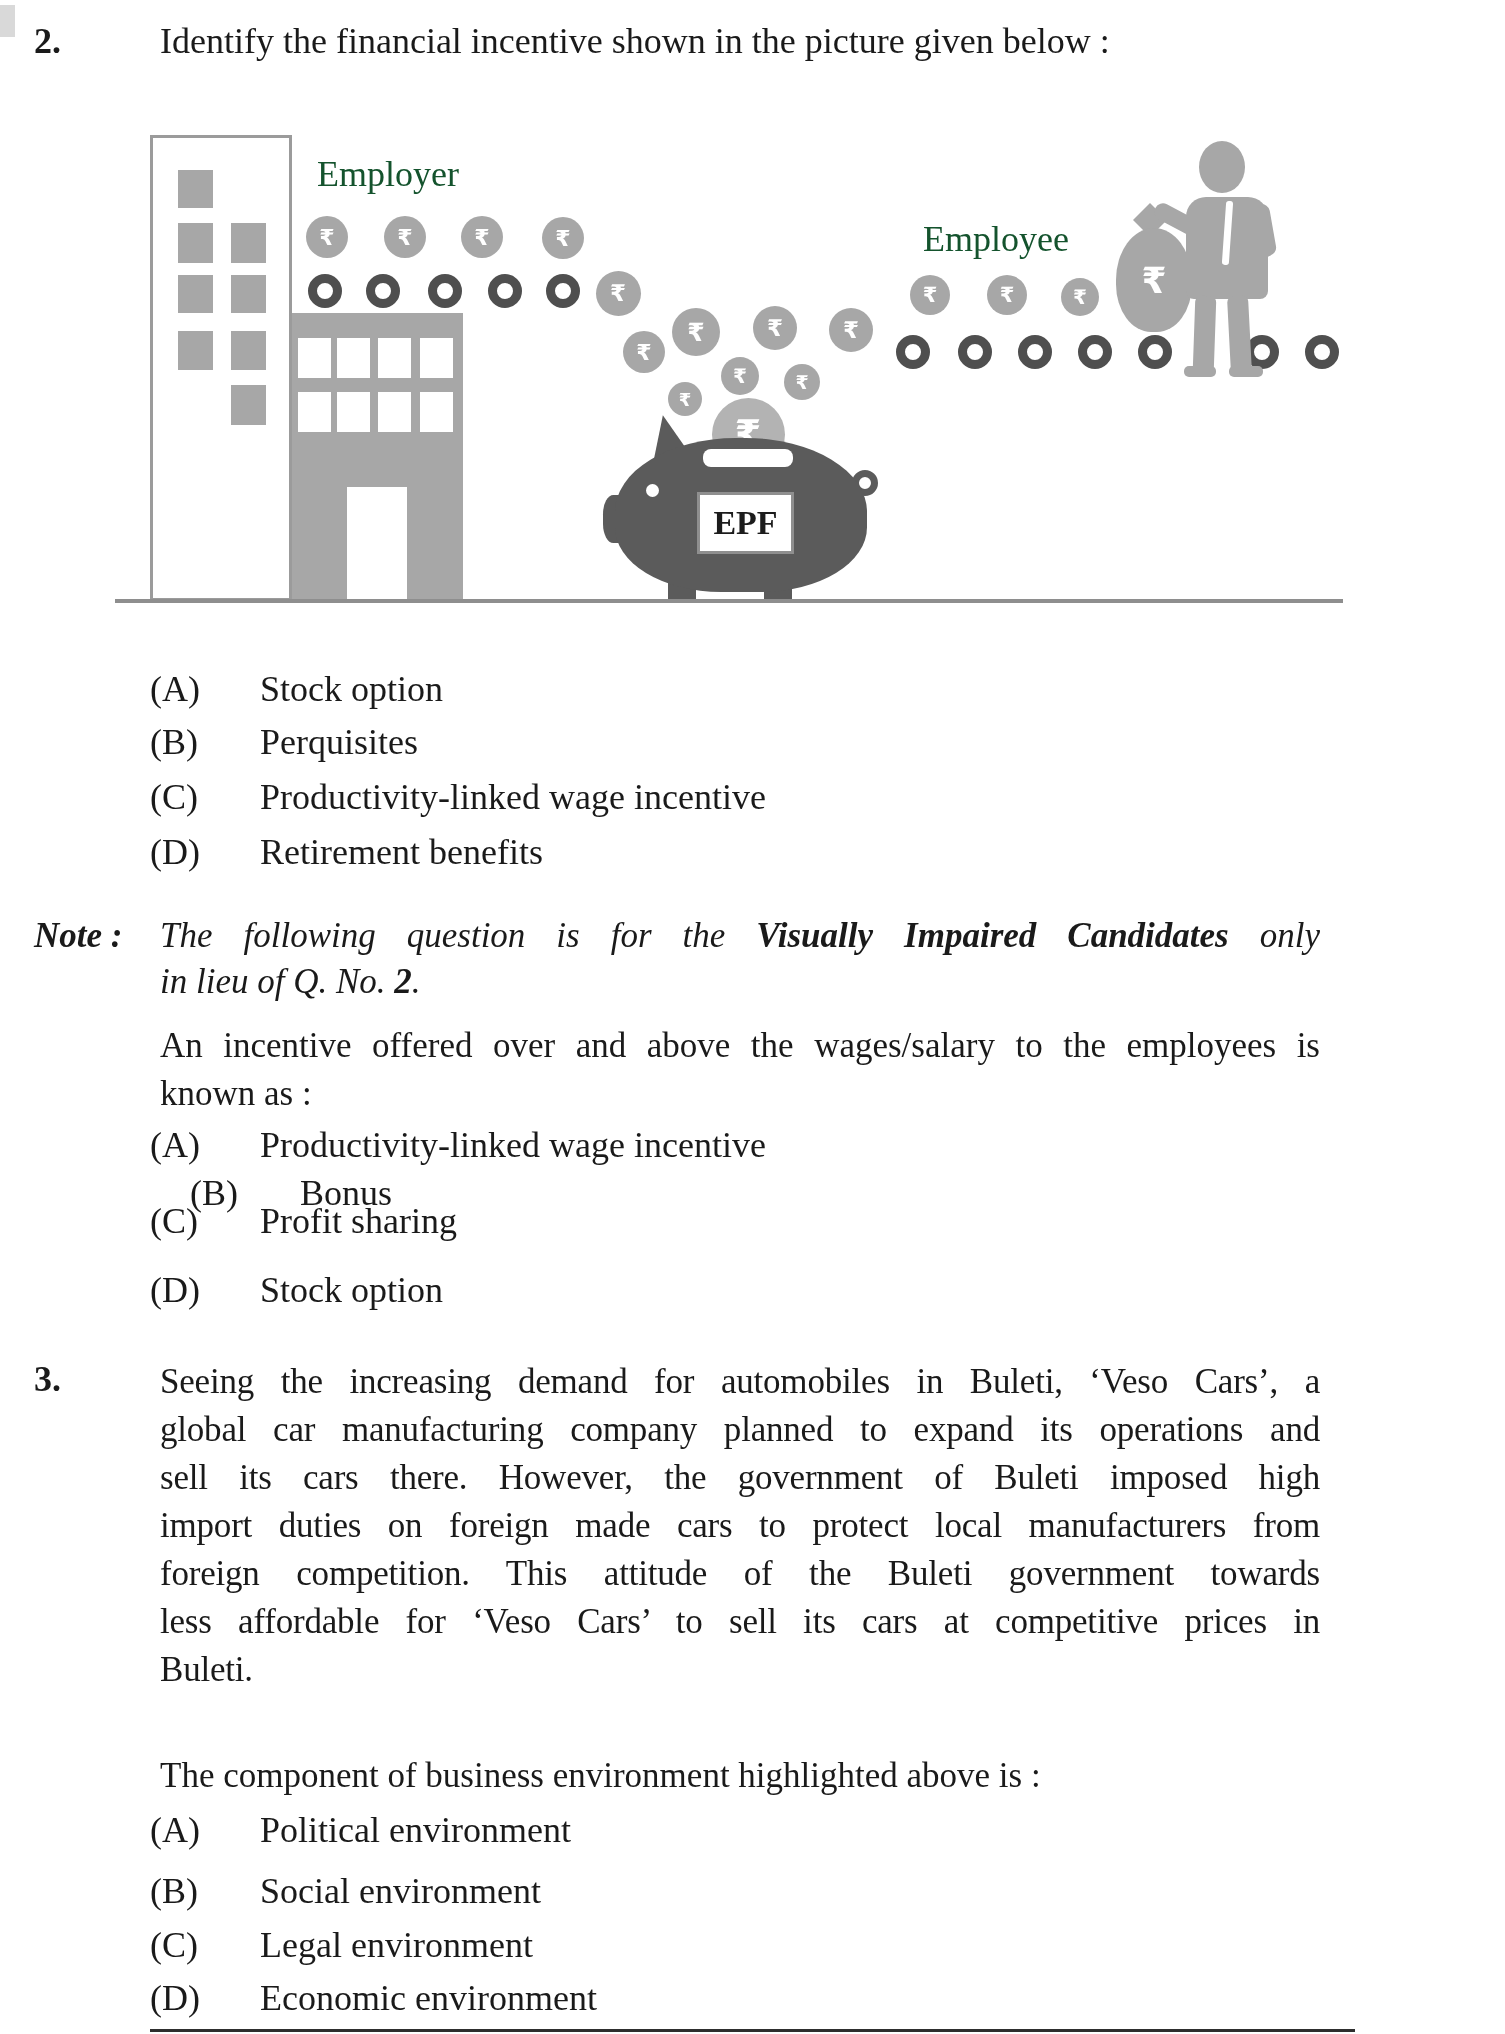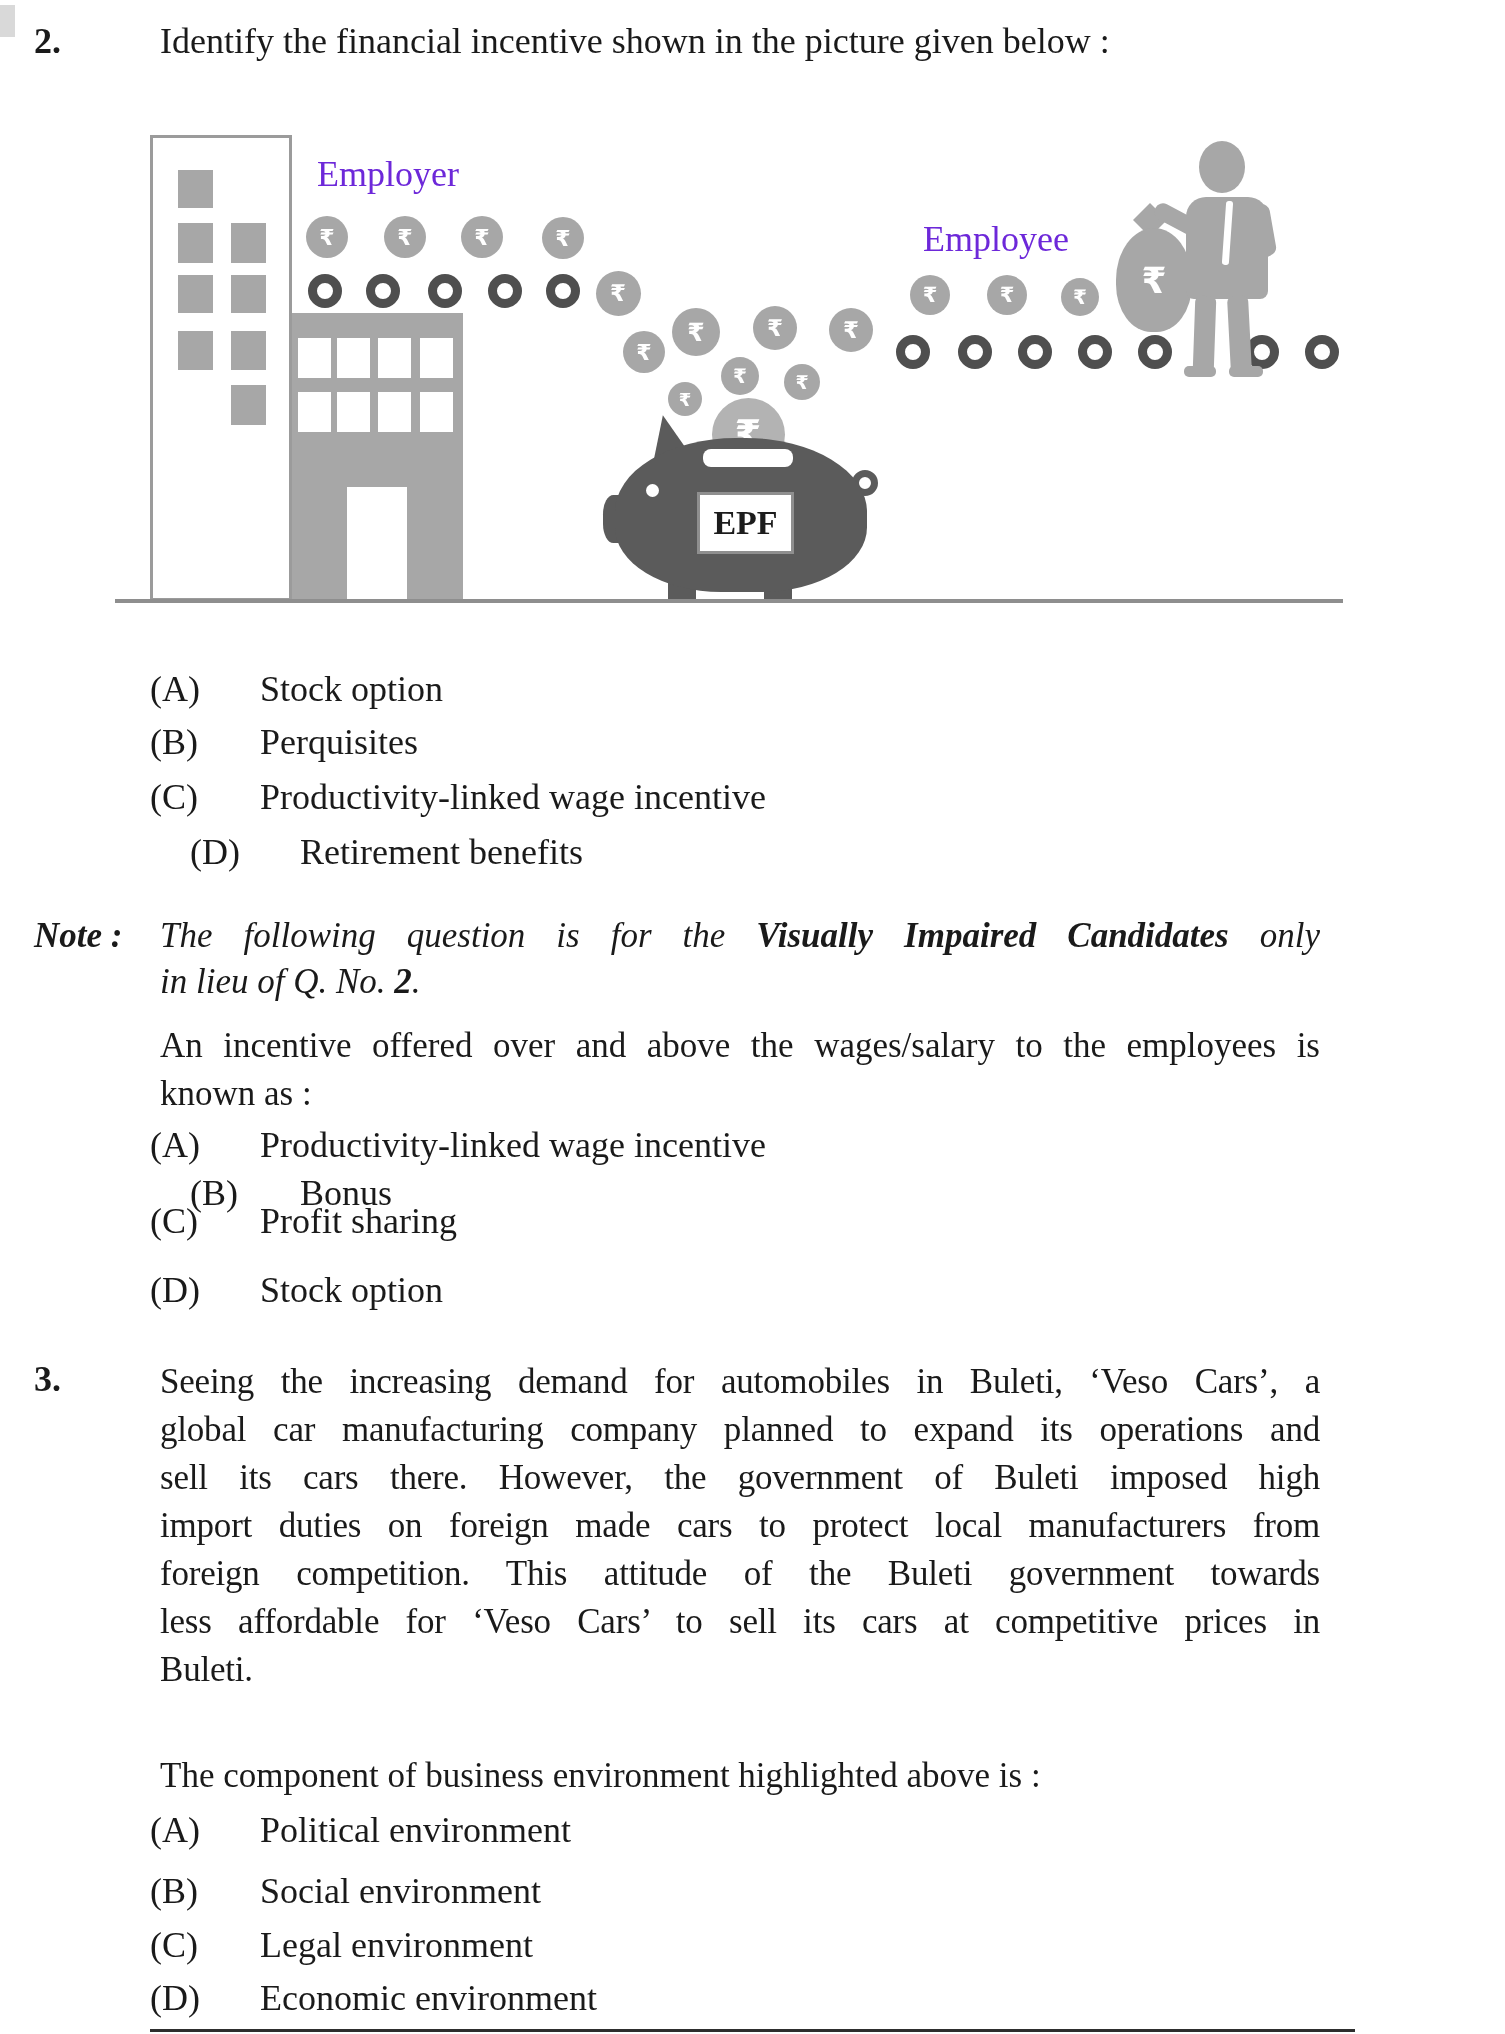--- a/index.html
+++ b/index.html
@@ -14,21 +14,21 @@
   .notebody{position:absolute;left:160px;width:1160px;font-size:35px;font-style:italic;}
   .bi{font-weight:bold;margin-top:33px;}
   .para{position:absolute;left:160px;width:1160px;font-size:35px;line-height:48px;}
   .pline{height:48px;letter-spacing:-0.2px;}
   .intro{position:absolute;left:160px;width:1160px;font-size:35px;}
   
   .coin{position:absolute;border-radius:50%;background:#a7a7a7;color:#ffffff;
         display:flex;align-items:center;justify-content:center;font-weight:bold;
         font-family:"DejaVu Sans",sans-serif;}
   .ring{position:absolute;border-radius:50%;background:#ffffff;border:9px solid #4f4f4f;box-sizing:border-box;}
-  .fig-label{position:absolute;font-size:36px;color:#6d28d9;white-space:nowrap;}
+  .fig-label{position:absolute;font-size:36px;color:#14532d;white-space:nowrap;}
   .win{position:absolute;background:#a7a7a7;}
   .wwin{position:absolute;background:#ffffff;}
   .piggy{position:absolute;background:#5b5b5b;}
   .gray{background:#a7a7a7;}
 </style>
 </head>
 <body>
 
 <div>
 
@@ -135,21 +135,21 @@
 
   <div class="opt" style="top:668px;">
     <span class="letter">(A)</span><span>Stock option</span>
   </div>
   <div class="opt" style="top:721px;">
     <span class="letter">(B)</span><span>Perquisites</span>
   </div>
   <div class="opt" style="top:776px;">
     <span class="letter">(C)</span><span>Productivity-linked wage incentive</span>
   </div>
-  <div class="opt" style="top:831px;margin-left:40px;">
+  <div class="opt" style="top:831px;">
     <span class="letter">(D)</span><span>Retirement benefits</span>
   </div>
 
   <div class="qnum" style="top:916px;font-style:italic;font-size:35px;">Note :</div>
   <div class="notebody just" style="top:916px;">
     <span>The following question is for the </span><span class="bi">Visually Impaired Candidates</span><span> only</span>
   </div>
   <div class="notebody" style="top:962px;">
     <span>in lieu of Q. No. </span><span class="bi">2</span><span>.</span>
   </div>

